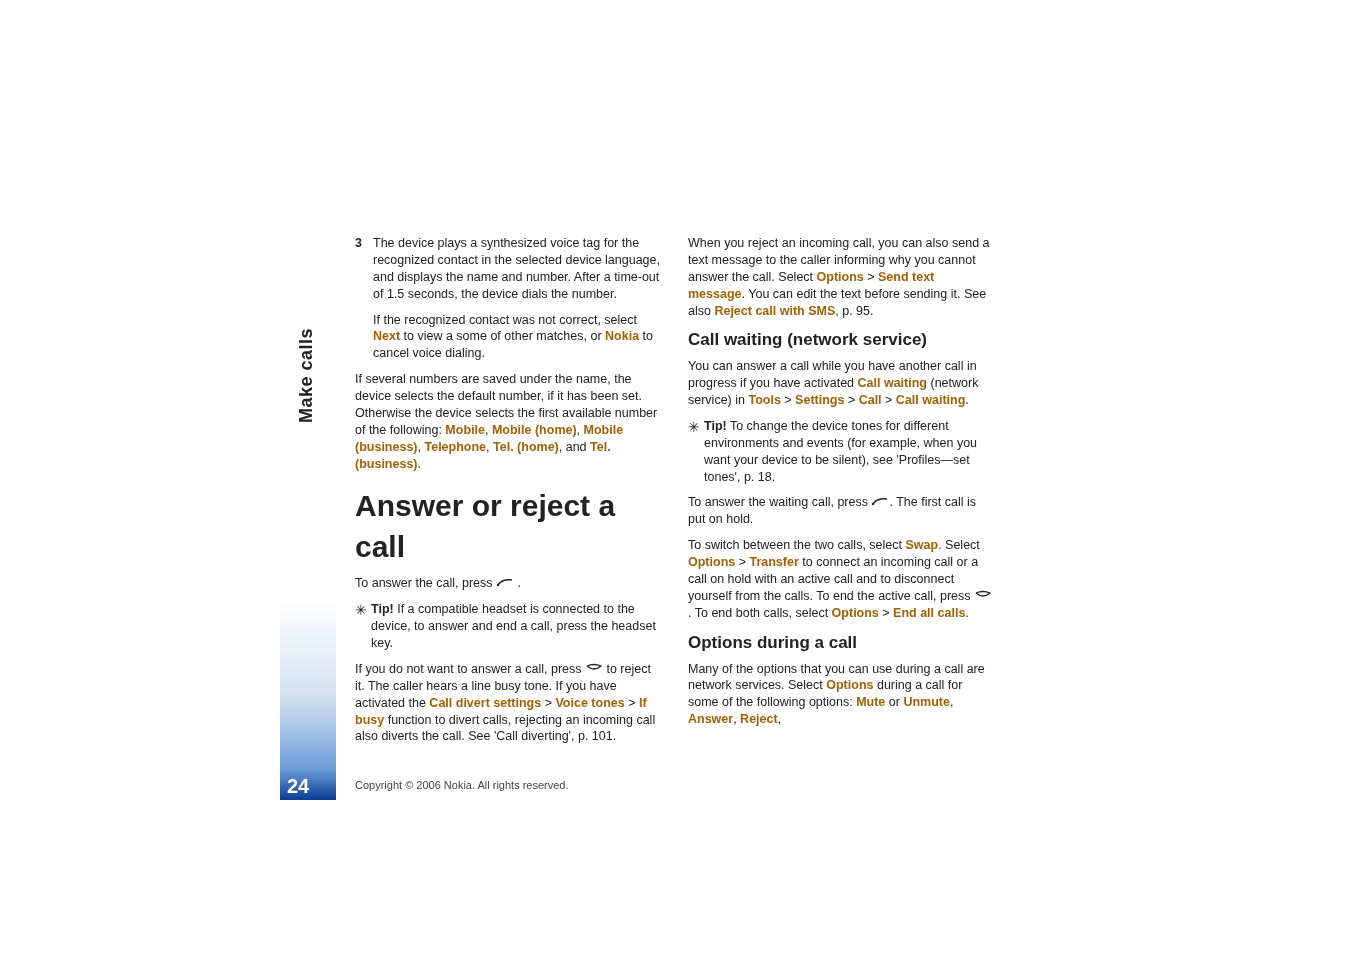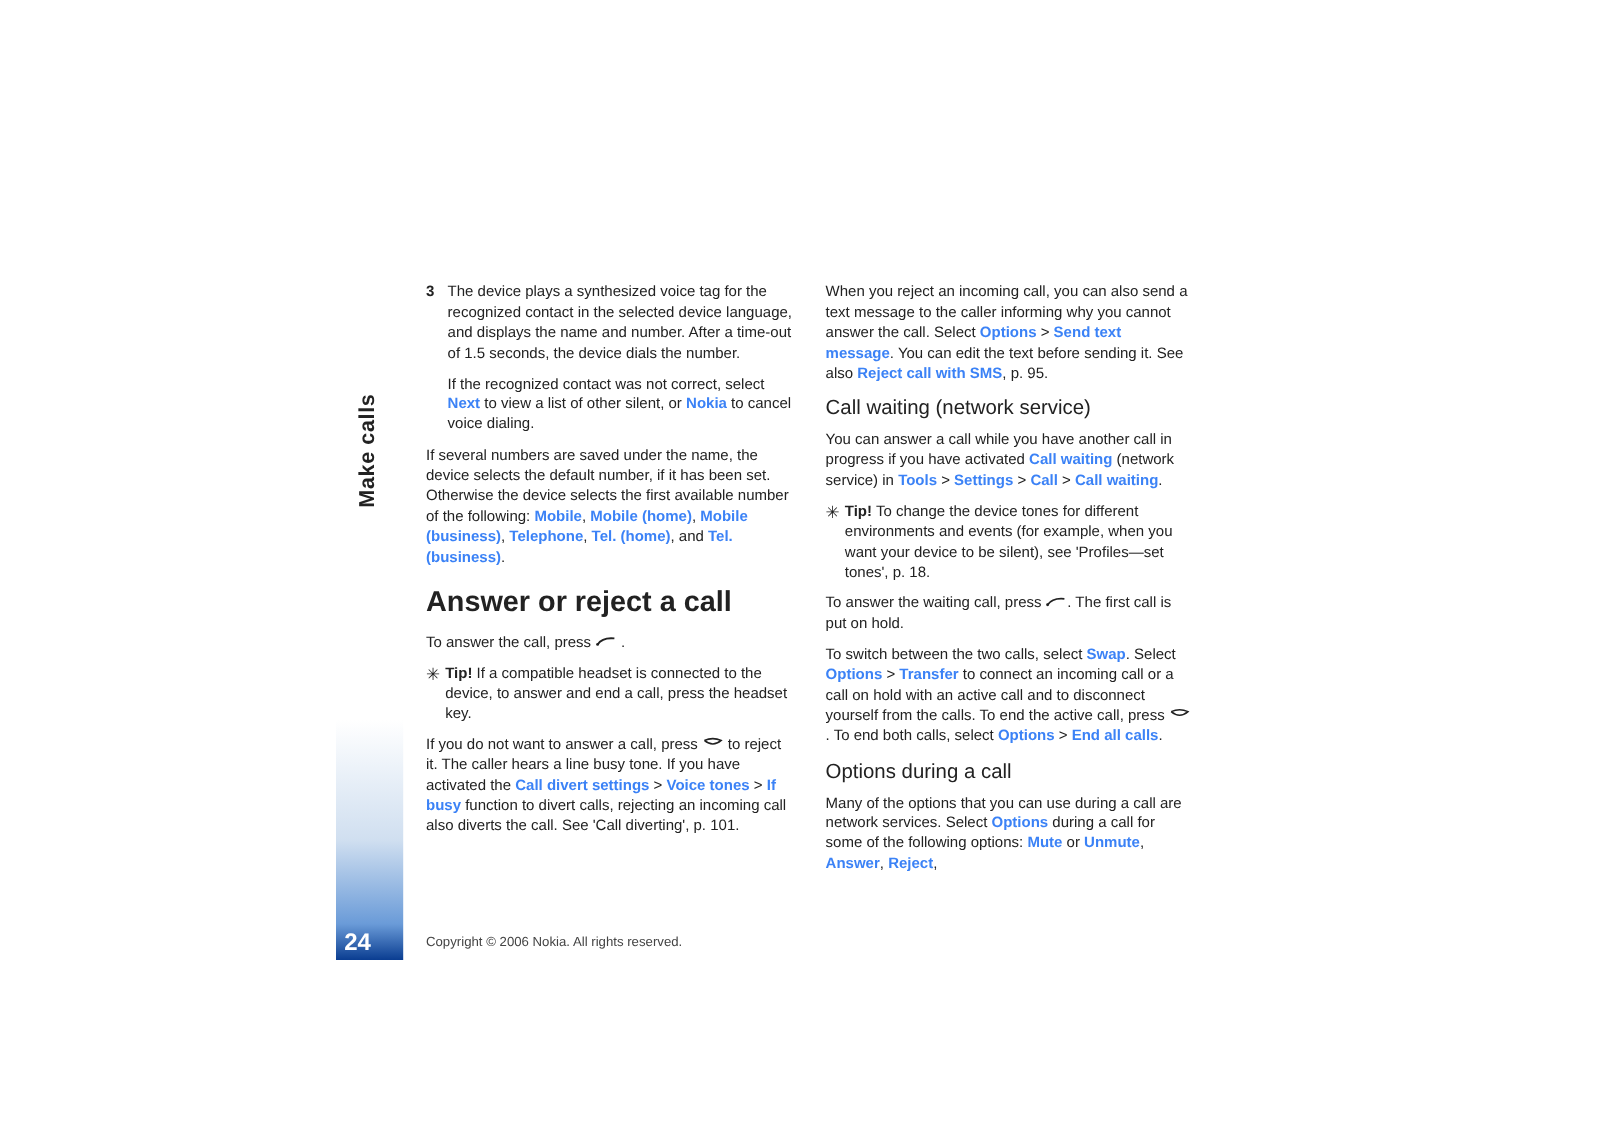--- a/index.html
+++ b/index.html
@@ -51,31 +51,31 @@
     display: flex;
     gap: 28px;
   }
   .col {
     width: 305px;
     font-size: 12.5px;
     line-height: 1.35;
     color: #222;
   }
   .col p { margin-bottom: 9px; }
-  .link { color: #3b82f6; font-weight: bold; }
+  .link { color: #a16207; font-weight: bold; }
   .plain-bold { font-weight: bold; margin-top: 10px; }
   h2 {
-    font-size: 24px;
+    font-size: 30px;
     font-weight: bold;
     margin: 14px 0 8px 0;
     color: #222;
   }
   h3 {
     font-size: 17px;
-    font-weight: normal;
+    font-weight: bold;
     margin: 10px 0 6px 0;
     color: #222;
   }
   .list-item { display: flex; }
   .list-num { font-weight: bold; width: 18px; flex-shrink: 0; }
   .tip-row { display: flex; align-items: flex-start; margin-bottom: 9px; }
   .tip-icon {
     width: 16px;
     flex-shrink: 0;
     font-size: 14px;
@@ -111,21 +111,21 @@
 
 <div class="content">
 
   <div class="col">
 
     <div class="list-item">
       <div class="list-num">3</div>
       <div>
         <p>The device plays a synthesized voice tag for the recognized contact in the selected device language, and displays the name and number. After a time-out of 1.5 seconds, the device dials the number.</p>
         <p>
-          <span>If the recognized contact was not correct, select </span><span class="link">Next</span><span> to view a list of other silent, or </span><span class="link">Nokia</span><span> to cancel voice dialing.</span>
+          <span>If the recognized contact was not correct, select </span><span class="link">Next</span><span> to view a some of other matches, or </span><span class="link">Nokia</span><span> to cancel voice dialing.</span>
         </p>
       </div>
     </div>
 
     <p>
       <span>If several numbers are saved under the name, the device selects the default number, if it has been set. Otherwise the device selects the first available number of the following: </span><span class="link">Mobile</span><span>, </span><span class="link">Mobile (home)</span><span>, </span><span class="link">Mobile (business)</span><span>, </span><span class="link">Telephone</span><span>, </span><span class="link">Tel. (home)</span><span>, and </span><span class="link">Tel. (business)</span><span>.</span>
     </p>
 
     <h2>Answer or reject a call</h2>
 

